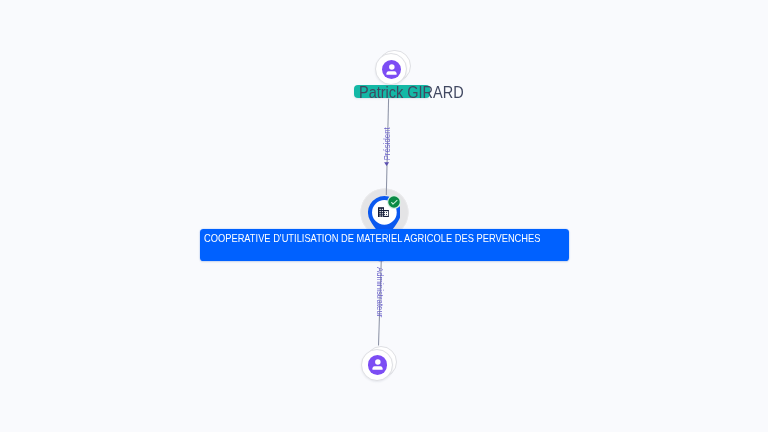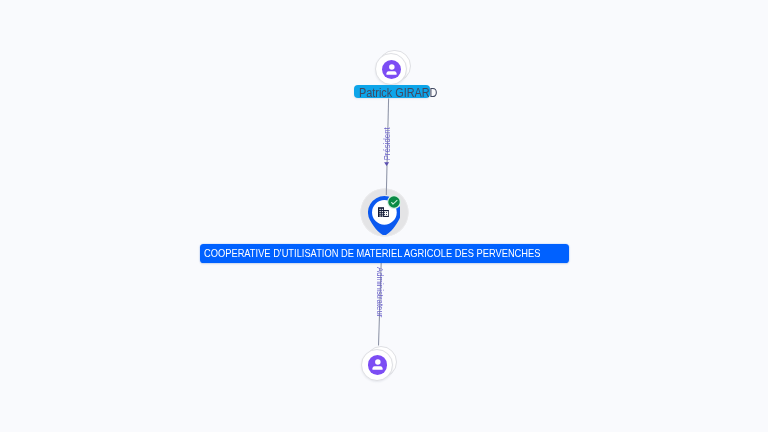--- a/index.html
+++ b/index.html
@@ -20,22 +20,22 @@
     position:absolute;left:0;top:0;width:32.2px;height:32.2px;border-radius:50%;
     background:#ffffff;border:.55px solid #dfe0e4;box-sizing:border-box;
     box-shadow:0 1px 2px rgba(40,50,90,.09);
   }
   .person .disc{
     position:absolute;left:6.85px;top:6.4px;width:19.4px;height:19.4px;border-radius:50%;
   }
 
   
   .plabel{
-    position:absolute;background:#0ea5e9;color:#414861;
-    border-radius:4px;font-size:12px;
+    position:absolute;background:#14b8a6;color:#414861;
+    border-radius:4px;font-size:16px;
     box-shadow:0 1px 2px rgba(40,50,90,.10);
   }
   .clabel{
     position:absolute;background:#0061ff;color:#ffffff;
     border-radius:3.6px;font-size:10.14px;
     box-shadow:0 0 1.5px rgba(0,97,255,.45), 0 1px 2px rgba(40,50,90,.12);
     overflow:hidden;
   }
   .plabel > span,.clabel > span{
     position:absolute;white-space:nowrap;display:block;
@@ -106,21 +106,21 @@
         <rect x="6.10" y="7.07" width="0.90" height="0.89"></rect>
         <rect x="8.05" y="7.07" width="0.95" height="0.89"></rect>
       </g>
     </svg>
     <svg viewBox="0 0 14 14" width="14" height="14" style="position:absolute;left:26.8px;top:6.85px;">
       <circle cx="7" cy="7" r="6.9" fill="#d9f0e2"></circle>
       <circle cx="7" cy="7" r="5.75" fill="#0a8a45"></circle>
       <path d="M4.6 7.45 L6.0 9.15 L10.0 5.35" stroke="#c6edd6" stroke-width="1.05" fill="none" stroke-linecap="round" stroke-linejoin="round"></path>
     </svg>
   </div>
-  <div class="clabel" style="left:200px;top:244px;width:368.8px;height:19px;text-align:center;">
+  <div class="clabel" style="left:200px;top:229px;width:368.8px;height:32px;text-align:center;">
     <span style="left:4.1px;top:5.0px;line-height:10.14px;">COOPERATIVE D'UTILISATION DE MATERIEL AGRICOLE DES PERVENCHES</span>
   </div>
 
   <div class="node person" style="left:361.1px;top:348.9px;">
     <div class="back"></div>
     <div class="front"></div>
     <div class="disc" style="background:#7c4df4;">
       <svg viewBox="0 0 20 20" width="19.4" height="19.4">
         <circle cx="10.15" cy="7.32" r="2.84" fill="#fff"></circle>
         <path d="M6.75 11.55h6.15c1.45 0 2.32 1.55 2.32 3.15 0 .3-.2.45-.5.45H4.93c-.3 0-.5-.15-.5-.45 0-1.6.87-3.15 2.32-3.15z" fill="#fff"></path>

